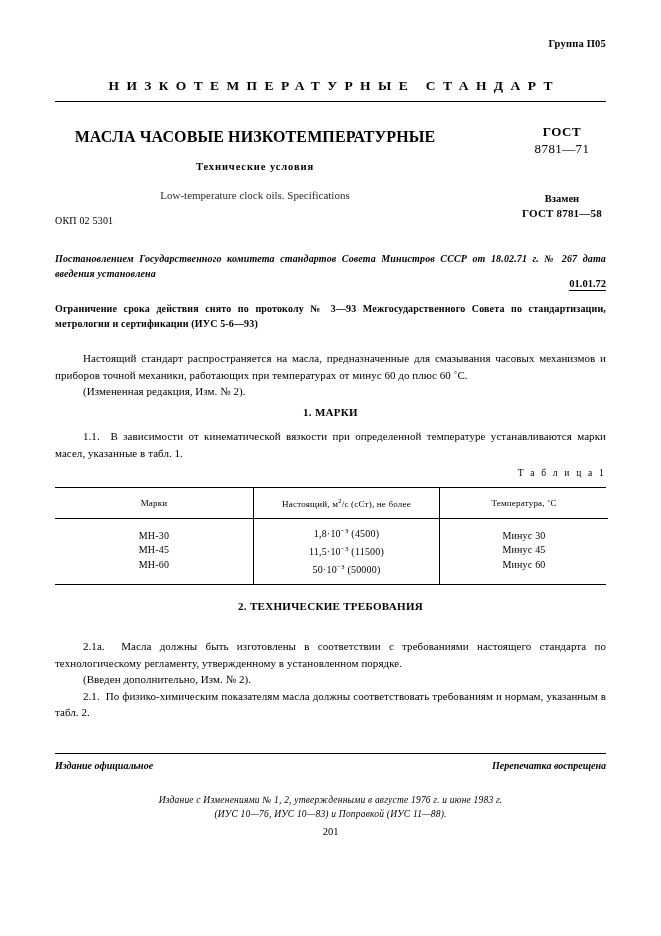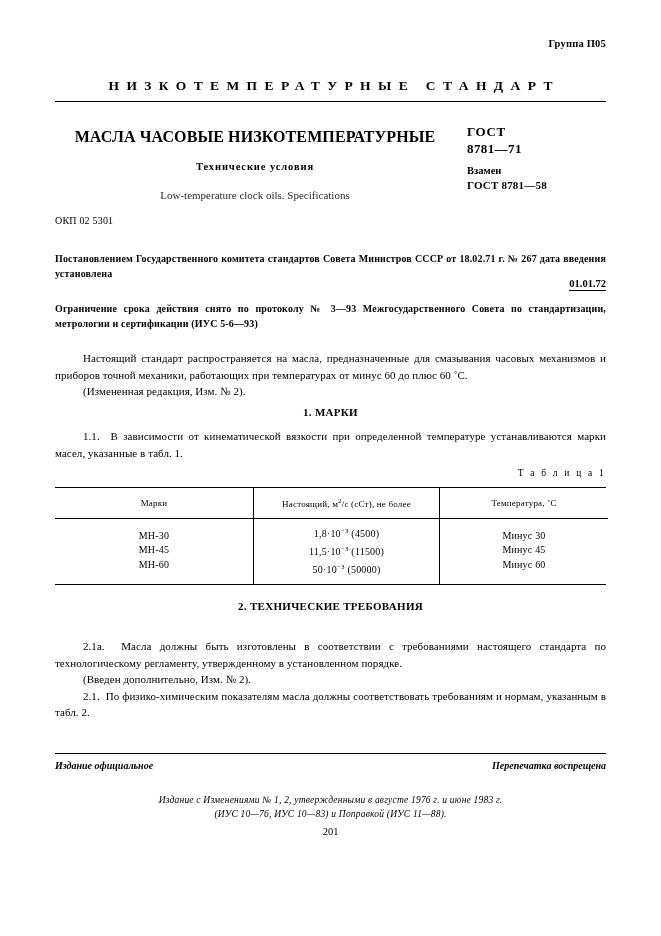--- a/index.html
+++ b/index.html
@@ -84,35 +84,35 @@
     font-size: 11px;
     color: #2b2b2b;
   }
 
   
   .gost-block {
     position: absolute;
     left: 412px;
     top: 124px;
     width: 190px;
-    text-align: left;
+    text-align: center;
   }
   .gost-name {
     font-size: 13px;
     font-weight: bold;
     letter-spacing: 0.6px;
   }
   .gost-num {
     font-size: 13px;
-    font-weight: bold;
+    font-weight: normal;
     letter-spacing: 0.4px;
     margin-top: 1px;
   }
   .gost-replaces-label {
-    margin-top: 8px;
+    margin-top: 36px;
     font-size: 10.5px;
     font-weight: bold;
   }
   .gost-replaces-val {
     margin-top: 3px;
     font-size: 11px;
     font-weight: bold;
     letter-spacing: 0.2px;
   }
 
@@ -129,20 +129,21 @@
   .decree {
     position: absolute;
     left: 0;
     top: 251px;
     width: 551px;
     font-size: 10px;
     font-weight: bold;
     line-height: 15px;
     text-align: justify;
     letter-spacing: 0.15px;
+    font-style: italic;
   }
   .decree-date {
     position: absolute;
     left: 0;
     top: 278px;
     width: 551px;
     text-align: right;
     font-size: 10.5px;
     font-weight: bold;
   }

